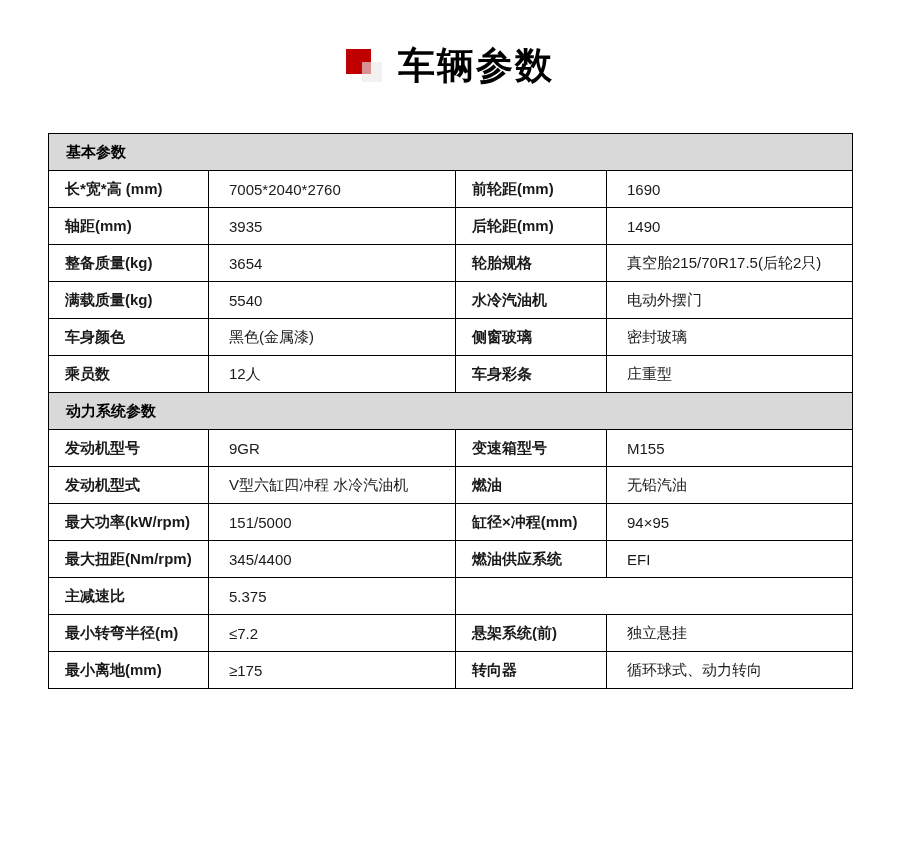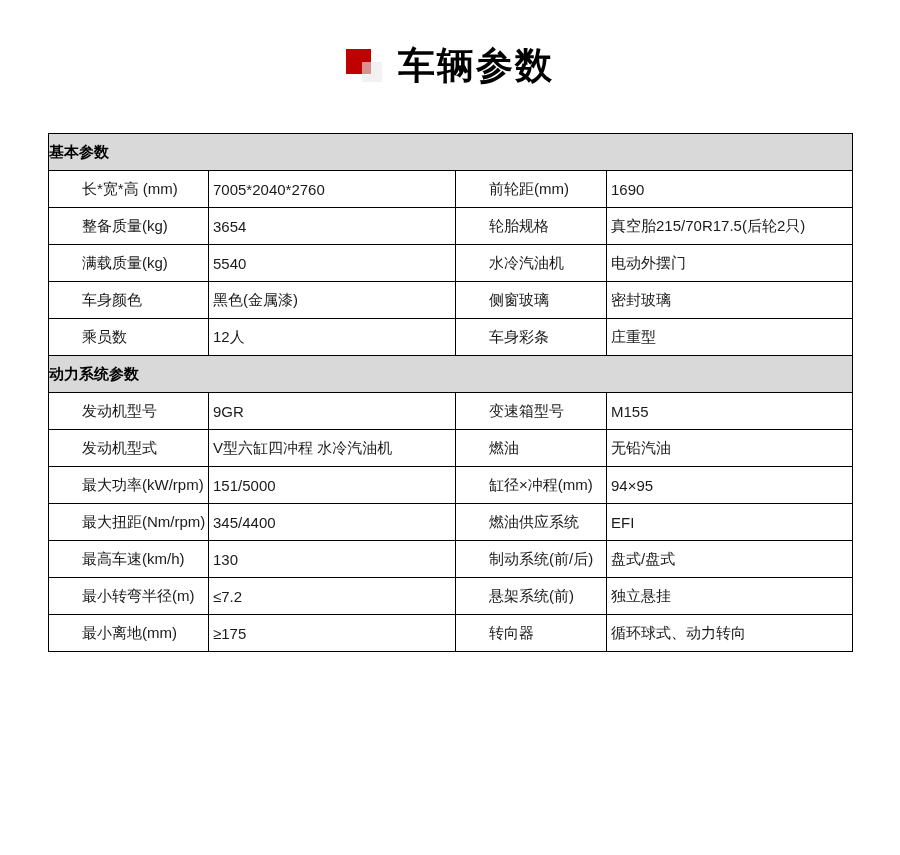--- a/index.html
+++ b/index.html
@@ -61,30 +61,32 @@
   .spec-table td {
     border: 1px solid #000000;
     height: 36px;
     font-size: 15px;
     vertical-align: middle;
     padding: 0;
     white-space: nowrap;
     overflow: hidden;
   }
   .spec-table td.label {
-    padding-left: 33px;
+    padding-left: 16px;
+    font-weight: bold;
   }
   .spec-table td.value {
-    padding-left: 4px;
+    padding-left: 20px;
   }
   .spec-table tr.section-row td {
     background: #d9d9d9;
     font-weight: 700;
     font-size: 15px;
     color: #000000;
+    padding-left: 17px;
   }
 </style>
 </head>
 <body>
 
 <div class="title-wrap">
   <span class="title-icon">
     <span class="sq-big"></span>
     <span class="sq-small"></span>
   </span>
@@ -100,20 +102,26 @@
   </colgroup>
   <tbody id="spec-table-body">
       <tr class="section-row">
         <td colspan="4">基本参数</td>
       </tr>
       <tr>
         <td class="label">长*宽*高 (mm)</td>
         <td class="value">7005*2040*2760</td>
         <td class="label">前轮距(mm)</td>
         <td class="value">1690</td>
+      </tr>
+      <tr>
+        <td class="label">轴距(mm)</td>
+        <td class="value">3935</td>
+        <td class="label">后轮距(mm)</td>
+        <td class="value">1490</td>
       </tr>
       <tr>
         <td class="label">整备质量(kg)</td>
         <td class="value">3654</td>
         <td class="label">轮胎规格</td>
         <td class="value">真空胎215/70R17.5(后轮2只)</td>
       </tr>
       <tr>
         <td class="label">满载质量(kg)</td>
         <td class="value">5540</td>
@@ -153,24 +161,23 @@
         <td class="label">缸径×冲程(mm)</td>
         <td class="value">94×95</td>
       </tr>
       <tr>
         <td class="label">最大扭距(Nm/rpm)</td>
         <td class="value">345/4400</td>
         <td class="label">燃油供应系统</td>
         <td class="value">EFI</td>
       </tr>
       <tr>
-        <td class="label">最高车速(km/h)</td>
-        <td class="value">130</td>
-        <td class="label">制动系统(前/后)</td>
-        <td class="value">盘式/盘式</td>
+        <td class="label">主减速比</td>
+        <td class="value">5.375</td>
+        <td class="label" colspan="2"></td>
       </tr>
       <tr>
         <td class="label">最小转弯半径(m)</td>
         <td class="value">≤7.2</td>
         <td class="label">悬架系统(前)</td>
         <td class="value">独立悬挂</td>
       </tr>
       <tr>
         <td class="label">最小离地(mm)</td>
         <td class="value">≥175</td>

